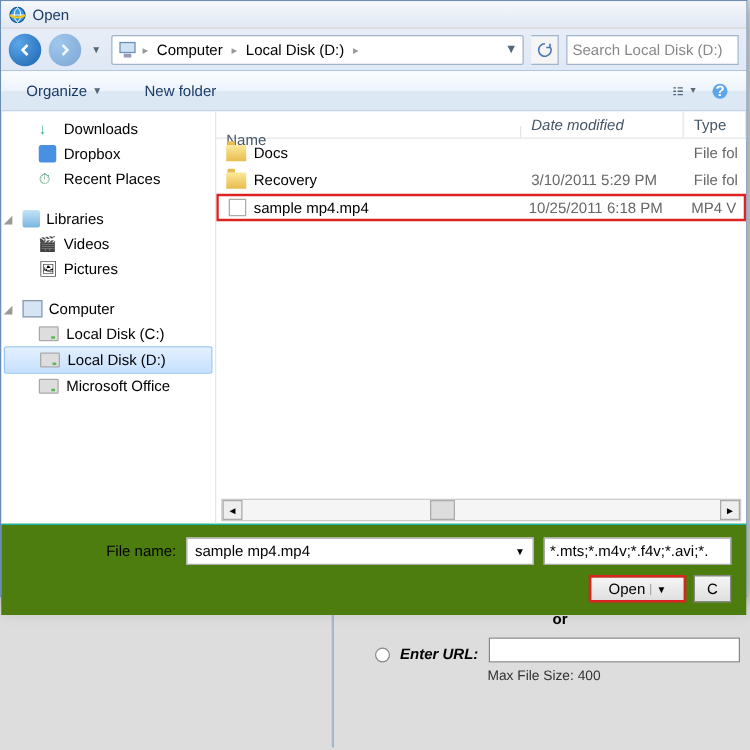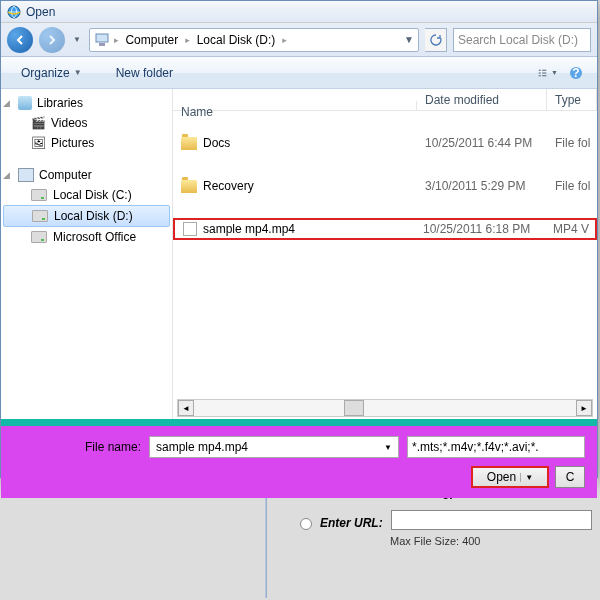--- a/index.html
+++ b/index.html
@@ -48,39 +48,39 @@
 .doc-icon, .mus-icon, .pic-icon, .vid-icon { width: 14px; height: 14px; }
 .doc-icon:after { content: '📄'; font-size: 12px; }
 .mus-icon:after { content: '🎵'; font-size: 12px; }
 .pic-icon:after { content: '🖼'; font-size: 12px; }
 .vid-icon:after { content: '🎬'; font-size: 12px; }
 
 .filelist { flex: 1; display: flex; flex-direction: column; }
 .fl-head { display: flex; border-bottom: 1px solid #e5e5e5; height: 22px; }
 .fl-col { padding: 4px 8px; border-right: 1px solid #e5e5e5; color: #456; cursor: pointer; }
 .fl-col.name { flex: 1; margin-top: 12px; }
-.fl-col.date { width: 130px; }
+.fl-col.date { width: 130px; font-style: italic; }
 .fl-col.type { width: 50px; }
 .fl-rows { flex: 1; overflow-y: auto; }
-.fl-row { display: flex; align-items: center; height: 22px; cursor: pointer; margin-top: 21px; }
+.fl-row { display: flex; align-items: center; height: 22px; cursor: pointer; }
 .fl-row.highlighted { border: 2px solid #d22; background: #fff; }
 .fl-cell { padding: 3px 8px; overflow: hidden; white-space: nowrap; }
 .fl-cell.name { flex: 1; display: flex; align-items: center; gap: 6px; }
 .fl-cell.date { width: 130px; color: #666; }
 .fl-cell.type { width: 50px; color: #666; }
 .file-icon { width: 14px; height: 14px; background: #fff; border: 1px solid #aaa; position: relative; }
 .fl-scroll { height: 18px; border: 1px solid #ccc; background: #f5f5f5; margin: 2px 4px; position: relative; }
 .fl-scroll-btn { position: absolute; width: 16px; height: 16px; background: #eee; border: 1px solid #aaa; display: flex; align-items: center; justify-content: center; font-size: 8px; cursor: pointer; }
 .fl-thumb { position: absolute; left: 40%; width: 20px; top: 0; bottom: 0; background: #ddd; border: 1px solid #aaa; }
 
-.footer { padding: 10px 12px; background: #d946ef; border-top: 7px solid #14b8a6; }
+.footer { padding: 10px 12px; background: #4d7c0f; border-top: 1px solid #14b8a6; }
 .fn-row { display: flex; align-items: center; gap: 8px; margin-bottom: 8px; }
 .fn-label { width: 128px; text-align: right; }
 .fn-input { flex: 1; height: 22px; border: 1px solid #aaa; background: #fff; padding: 0 6px; display: flex; align-items: center; justify-content: space-between; }
-.filter-input { width: 178px; height: 22px; border: 1px solid #aaa; background: #fff; padding: 0 4px; display: flex; align-items: center; justify-content: space-between; overflow: hidden; white-space: nowrap; }
+.filter-input { width: 150px; height: 22px; border: 1px solid #aaa; background: #fff; padding: 0 4px; display: flex; align-items: center; justify-content: space-between; overflow: hidden; white-space: nowrap; }
 .btn-row { display: flex; justify-content: flex-end; gap: 6px; padding-right: 0; }
 .dlg-btn { min-width: 78px; height: 22px; border: 1px solid #888; background: linear-gradient(to bottom, #f5f5f5, #e0e0e0); display: flex; align-items: center; justify-content: center; gap: 4px; cursor: pointer; }
 .dlg-btn.primary { border: 2px solid #d22; }
 
 .behind { position: absolute; top: 478px; left: 0; right: 4px; padding: 10px 0 0 0; }
 .or-text { text-align: center; font-weight: bold; margin-left: 300px; margin-bottom: 8px; }
 .url-row { display: flex; align-items: flex-end; gap: 8px; margin-left: 300px; margin-bottom: 4px; font-style: italic; }
 .radio-dot { width: 12px; height: 12px; border-radius: 50%; border: 1px solid #888; background: #fff; }
 .url-input { flex: 1; height: 20px; border: 1px solid #888; background: #fff; margin-right: 4px; }
 .meta-text { margin-left: 390px; font-size: 11px; color: #333; line-height: 1.4; }
@@ -171,20 +171,34 @@
             <circle cx="7" cy="7" r="6" fill="#5ba5e8"></circle>
             <text x="7" y="11" text-anchor="middle" fill="#fff" font-size="10" font-weight="bold">?</text>
           </svg>
       </div>
     </div>
   </div>
 
   <div class="body">
     <div class="navpane">
       <div class="nav-group">
+        <div class="nav-item">
+            <span class="dl-icon"></span>
+            <span>Downloads</span>
+          </div>
+        <div class="nav-item">
+            <span class="db-icon"></span>
+            <span>Dropbox</span>
+          </div>
+        <div class="nav-item">
+            <span class="rp-icon"></span>
+            <span>Recent Places</span>
+          </div>
+      </div>
+      <div class="nav-group">
         <div class="nav-head">
             <span class="tw">◢</span>
             <span class="lib-icon"></span>
             <span>Libraries</span>
           </div>
         <div class="nav-item">
             <span class="vid-icon"></span>
             <span>Videos</span>
           </div>
         <div class="nav-item">
@@ -218,21 +232,20 @@
         <div class="fl-col name">Name</div>
         <div class="fl-col date">Date modified</div>
         <div class="fl-col type">Type</div>
       </div>
       <div class="fl-rows" id="fl-rows">
           <div class="fl-row">
             <div class="fl-cell name">
               <span class="folder-icon"></span>
               <span>Docs</span>
             </div>
-            <div class="fl-cell date">10/25/2011 6:44 PM</div>
             <div class="fl-cell type">File fol</div>
           </div>
           <div class="fl-row">
             <div class="fl-cell name">
               <span class="folder-icon"></span>
               <span>Recovery</span>
             </div>
             <div class="fl-cell date">3/10/2011 5:29 PM</div>
             <div class="fl-cell type">File fol</div>
           </div>

